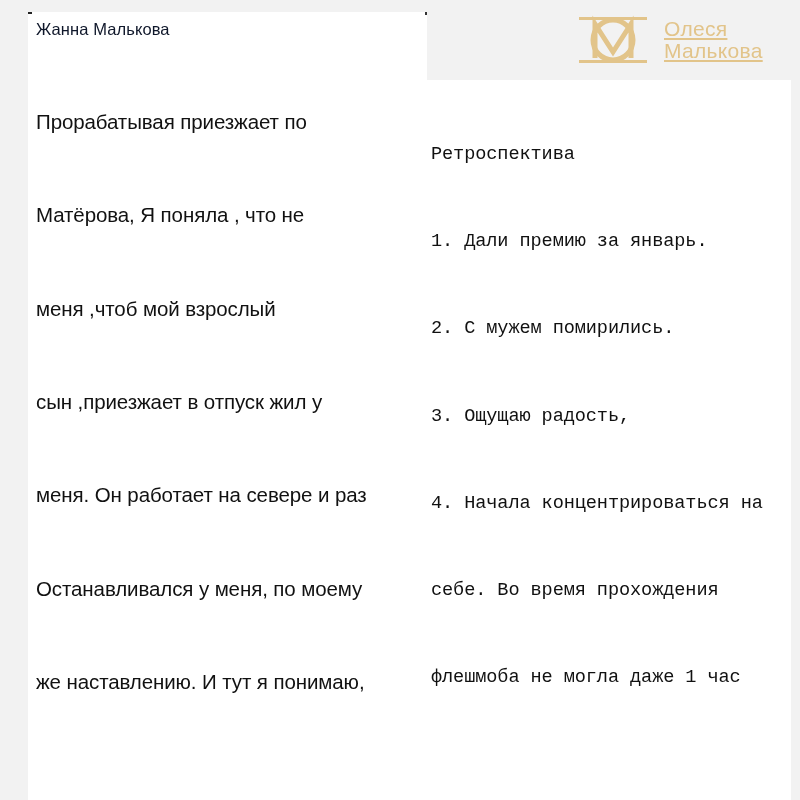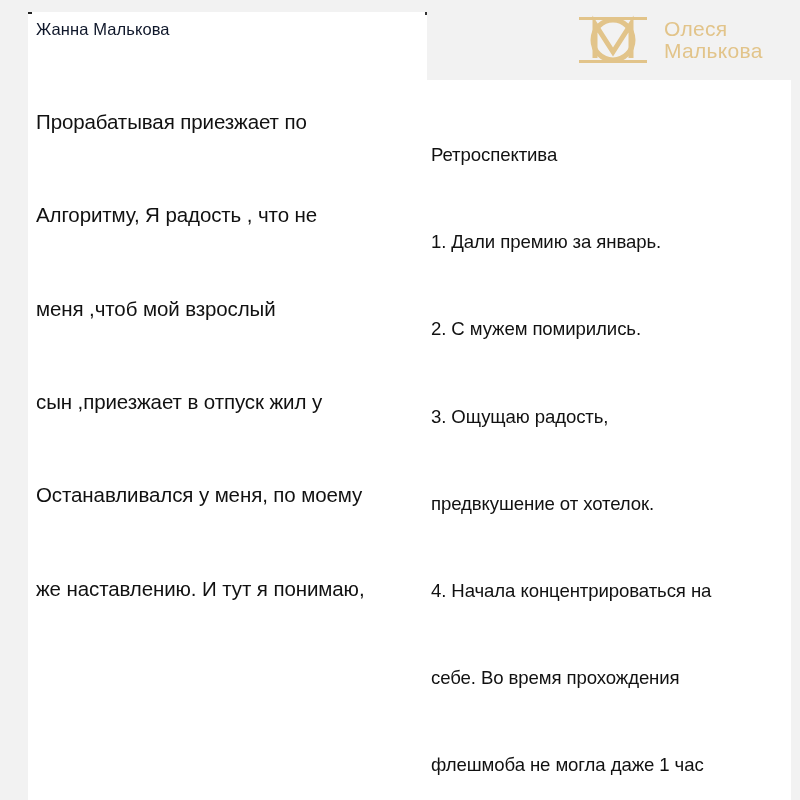--- a/index.html
+++ b/index.html
@@ -35,20 +35,21 @@
       font-size: 20.5px; line-height: 31.1px;
       letter-spacing: -0.1px;
       white-space: pre;
     }
     .left-text .line { display: block; }
     .right-panel {
       position: absolute;
       left: 427px; top: 80px;
       width: 364px; height: 720px;
       background: #ffffff;
+      font-family: Liberation Mono, monospace;
     }
     .right-text {
       position: absolute; left: 4px; top: 2px;
       width: 364px;
       font-size: 18.6px; line-height: 29.05px;
       letter-spacing: -0.1px;
       white-space: pre;
     }
     .right-text .line { display: block; }
     .logo {
@@ -59,35 +60,37 @@
       position: absolute; left: 0; top: 0;
       width: 70px; height: 56px;
     }
     .logo-text {
       position: absolute; left: 86px; top: 6px;
       font-family: "Liberation Sans", sans-serif;
       font-size: 21px; line-height: 22px;
       color: #e2c48a;
       font-weight: 300;
       letter-spacing: 0.3px;
+      text-decoration: underline;
     }
     .logo-text .l { display: block; }
   </style>
 </head>
 <body>
 
 <div class="left-panel">
   <div class="corner"></div>
   <div class="corner-r"></div>
   <div class="sender">Жанна Малькова</div>
   <div class="left-text">
     <span class="line">Прорабатывая приезжает по</span>
-    <span class="line">Алгоритму, Я радость , что не</span>
+    <span class="line">Матёрова, Я поняла , что не</span>
     <span class="line">меня ,чтоб мой взрослый</span>
     <span class="line">сын ,приезжает в отпуск жил у</span>
+    <span class="line">меня. Он работает на севере и раз</span>
     <span class="line">Останавливался у меня, по моему</span>
     <span class="line">же наставлению. И тут я понимаю,</span>
     
     
     
     
     
     
     
     
@@ -116,21 +119,20 @@
     <span class="l">Малькова</span>
   </div>
 </div>
 
 <div class="right-panel">
   <div class="right-text">
     <span class="line">Ретроспектива</span>
     <span class="line">1. Дали премию за январь.</span>
     <span class="line">2. С мужем помирились.</span>
     <span class="line">3. Ощущаю радость,</span>
-    <span class="line">предвкушение от хотелок.</span>
     <span class="line">4. Начала концентрироваться на</span>
     <span class="line">себе. Во время прохождения</span>
     <span class="line">флешмоба не могла даже 1 час</span>
     
     
     
     
     
     
     

